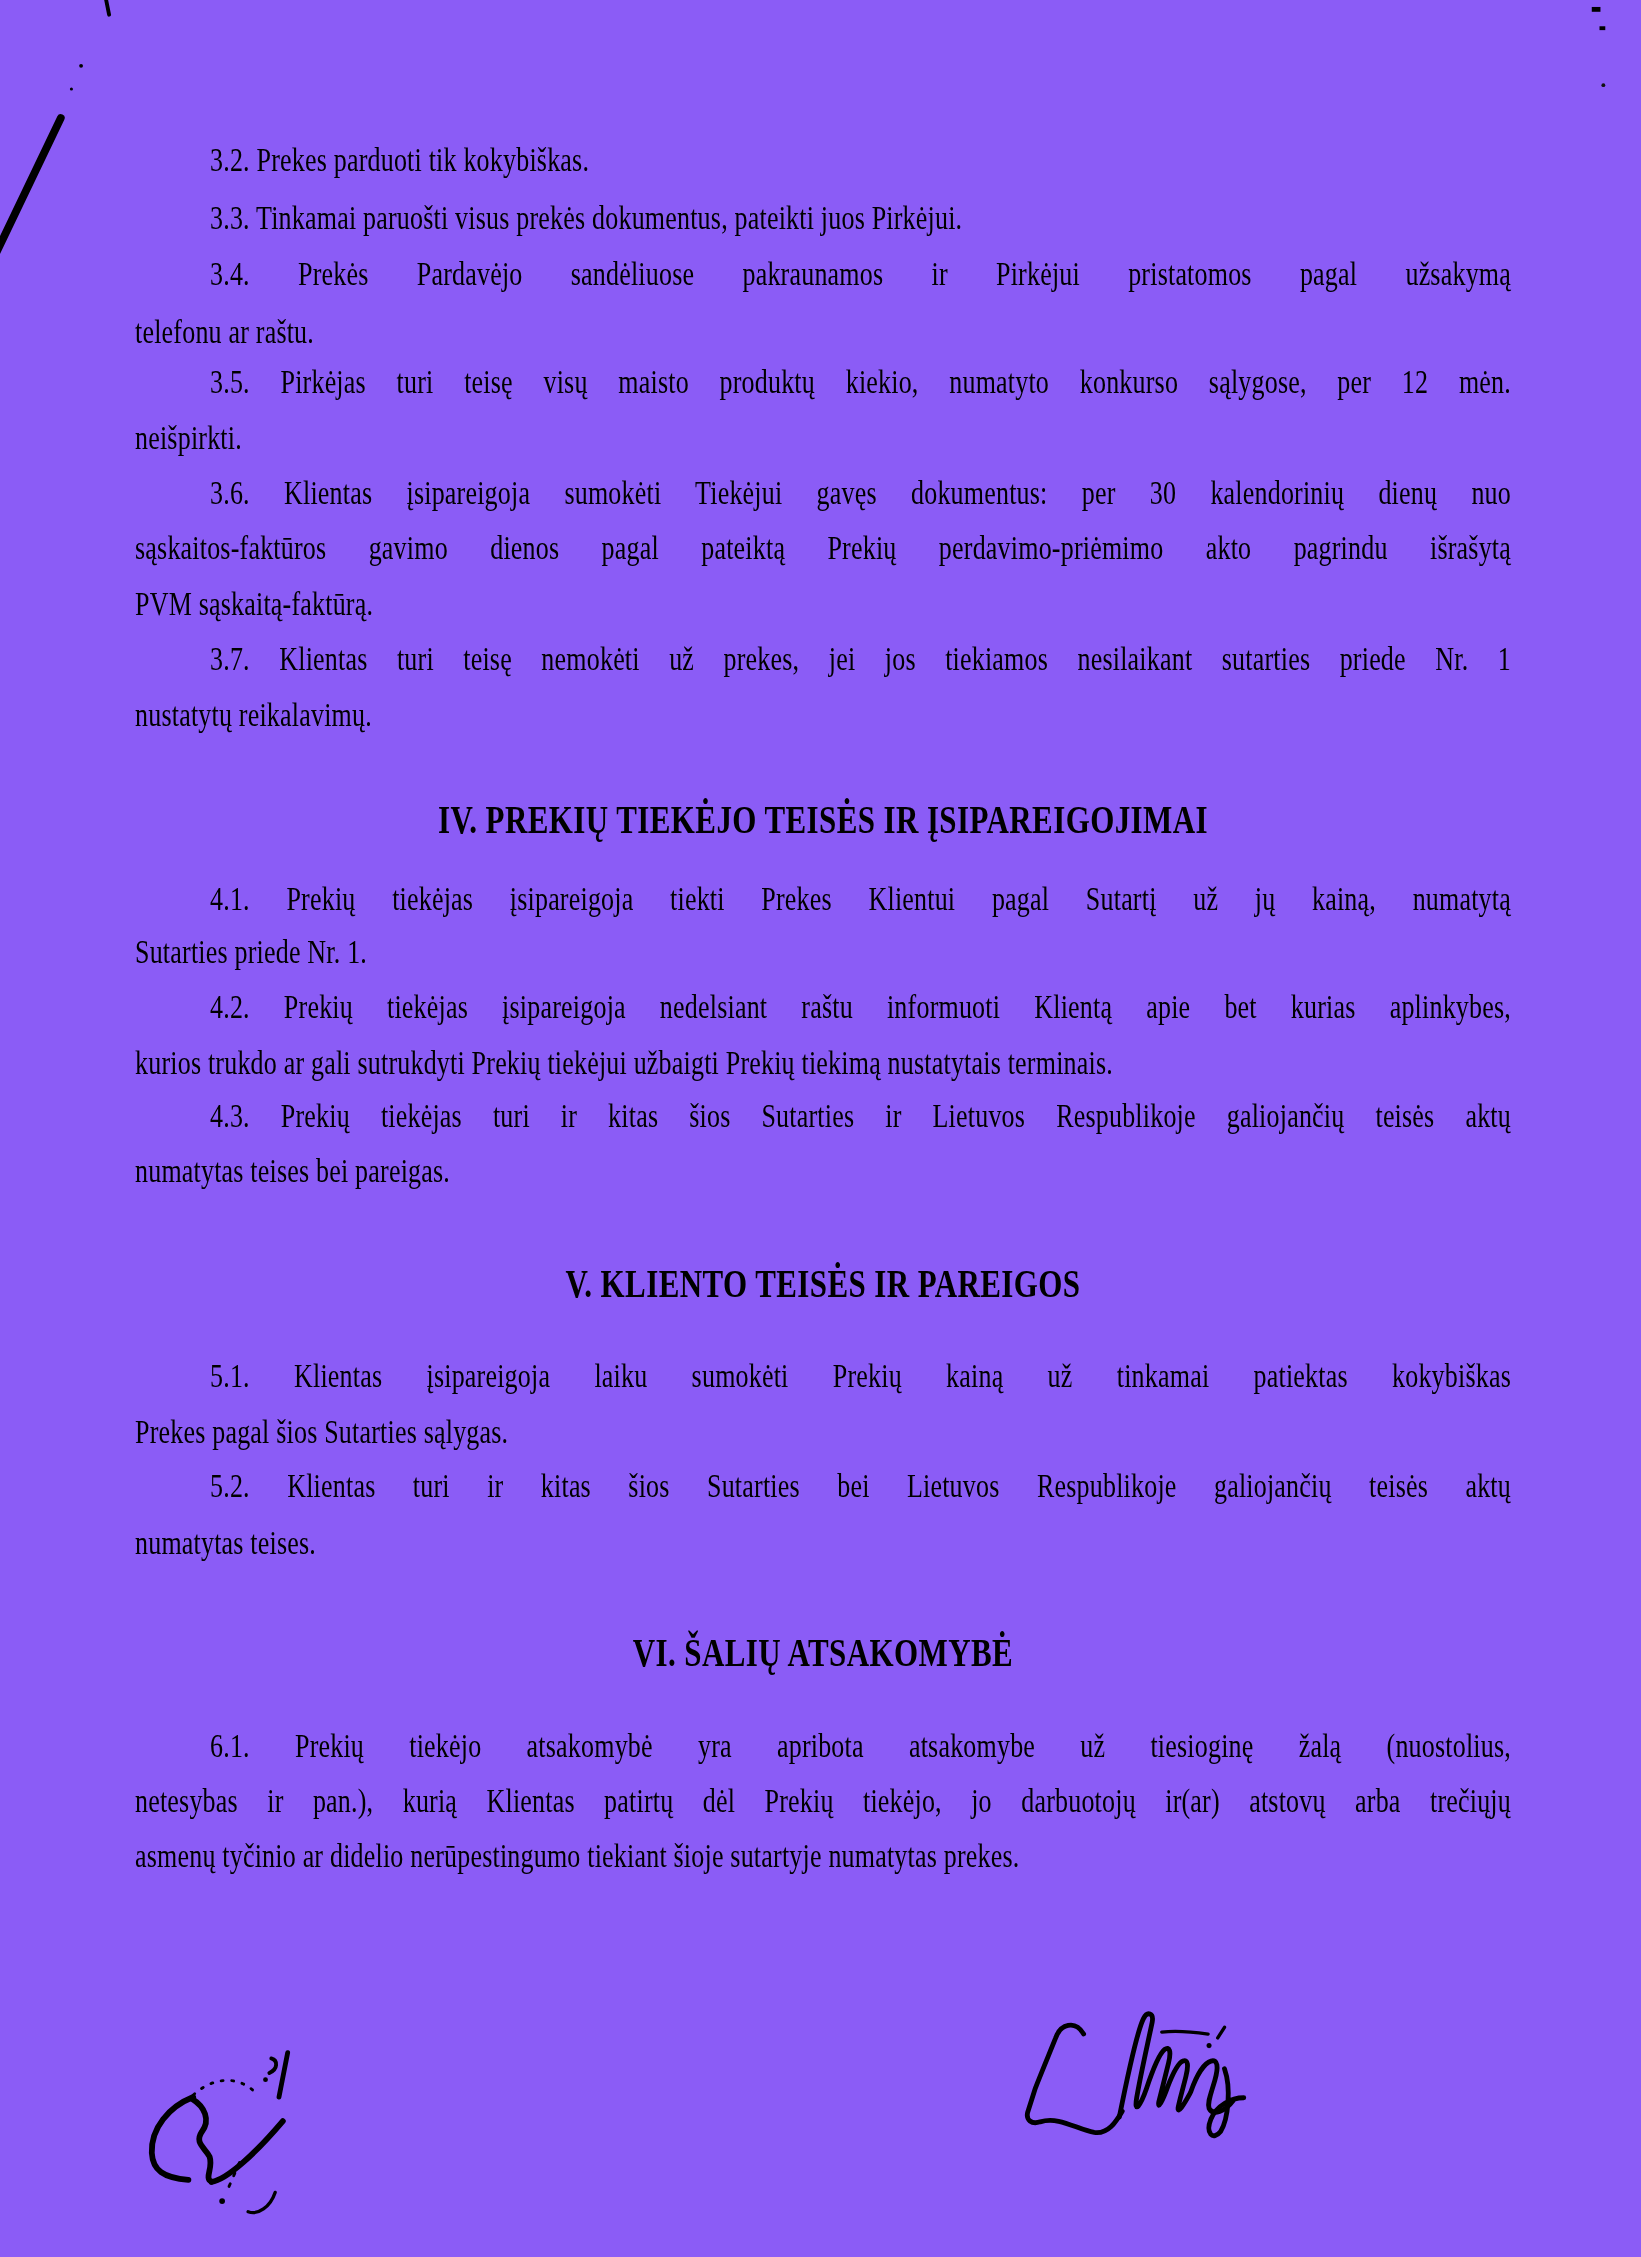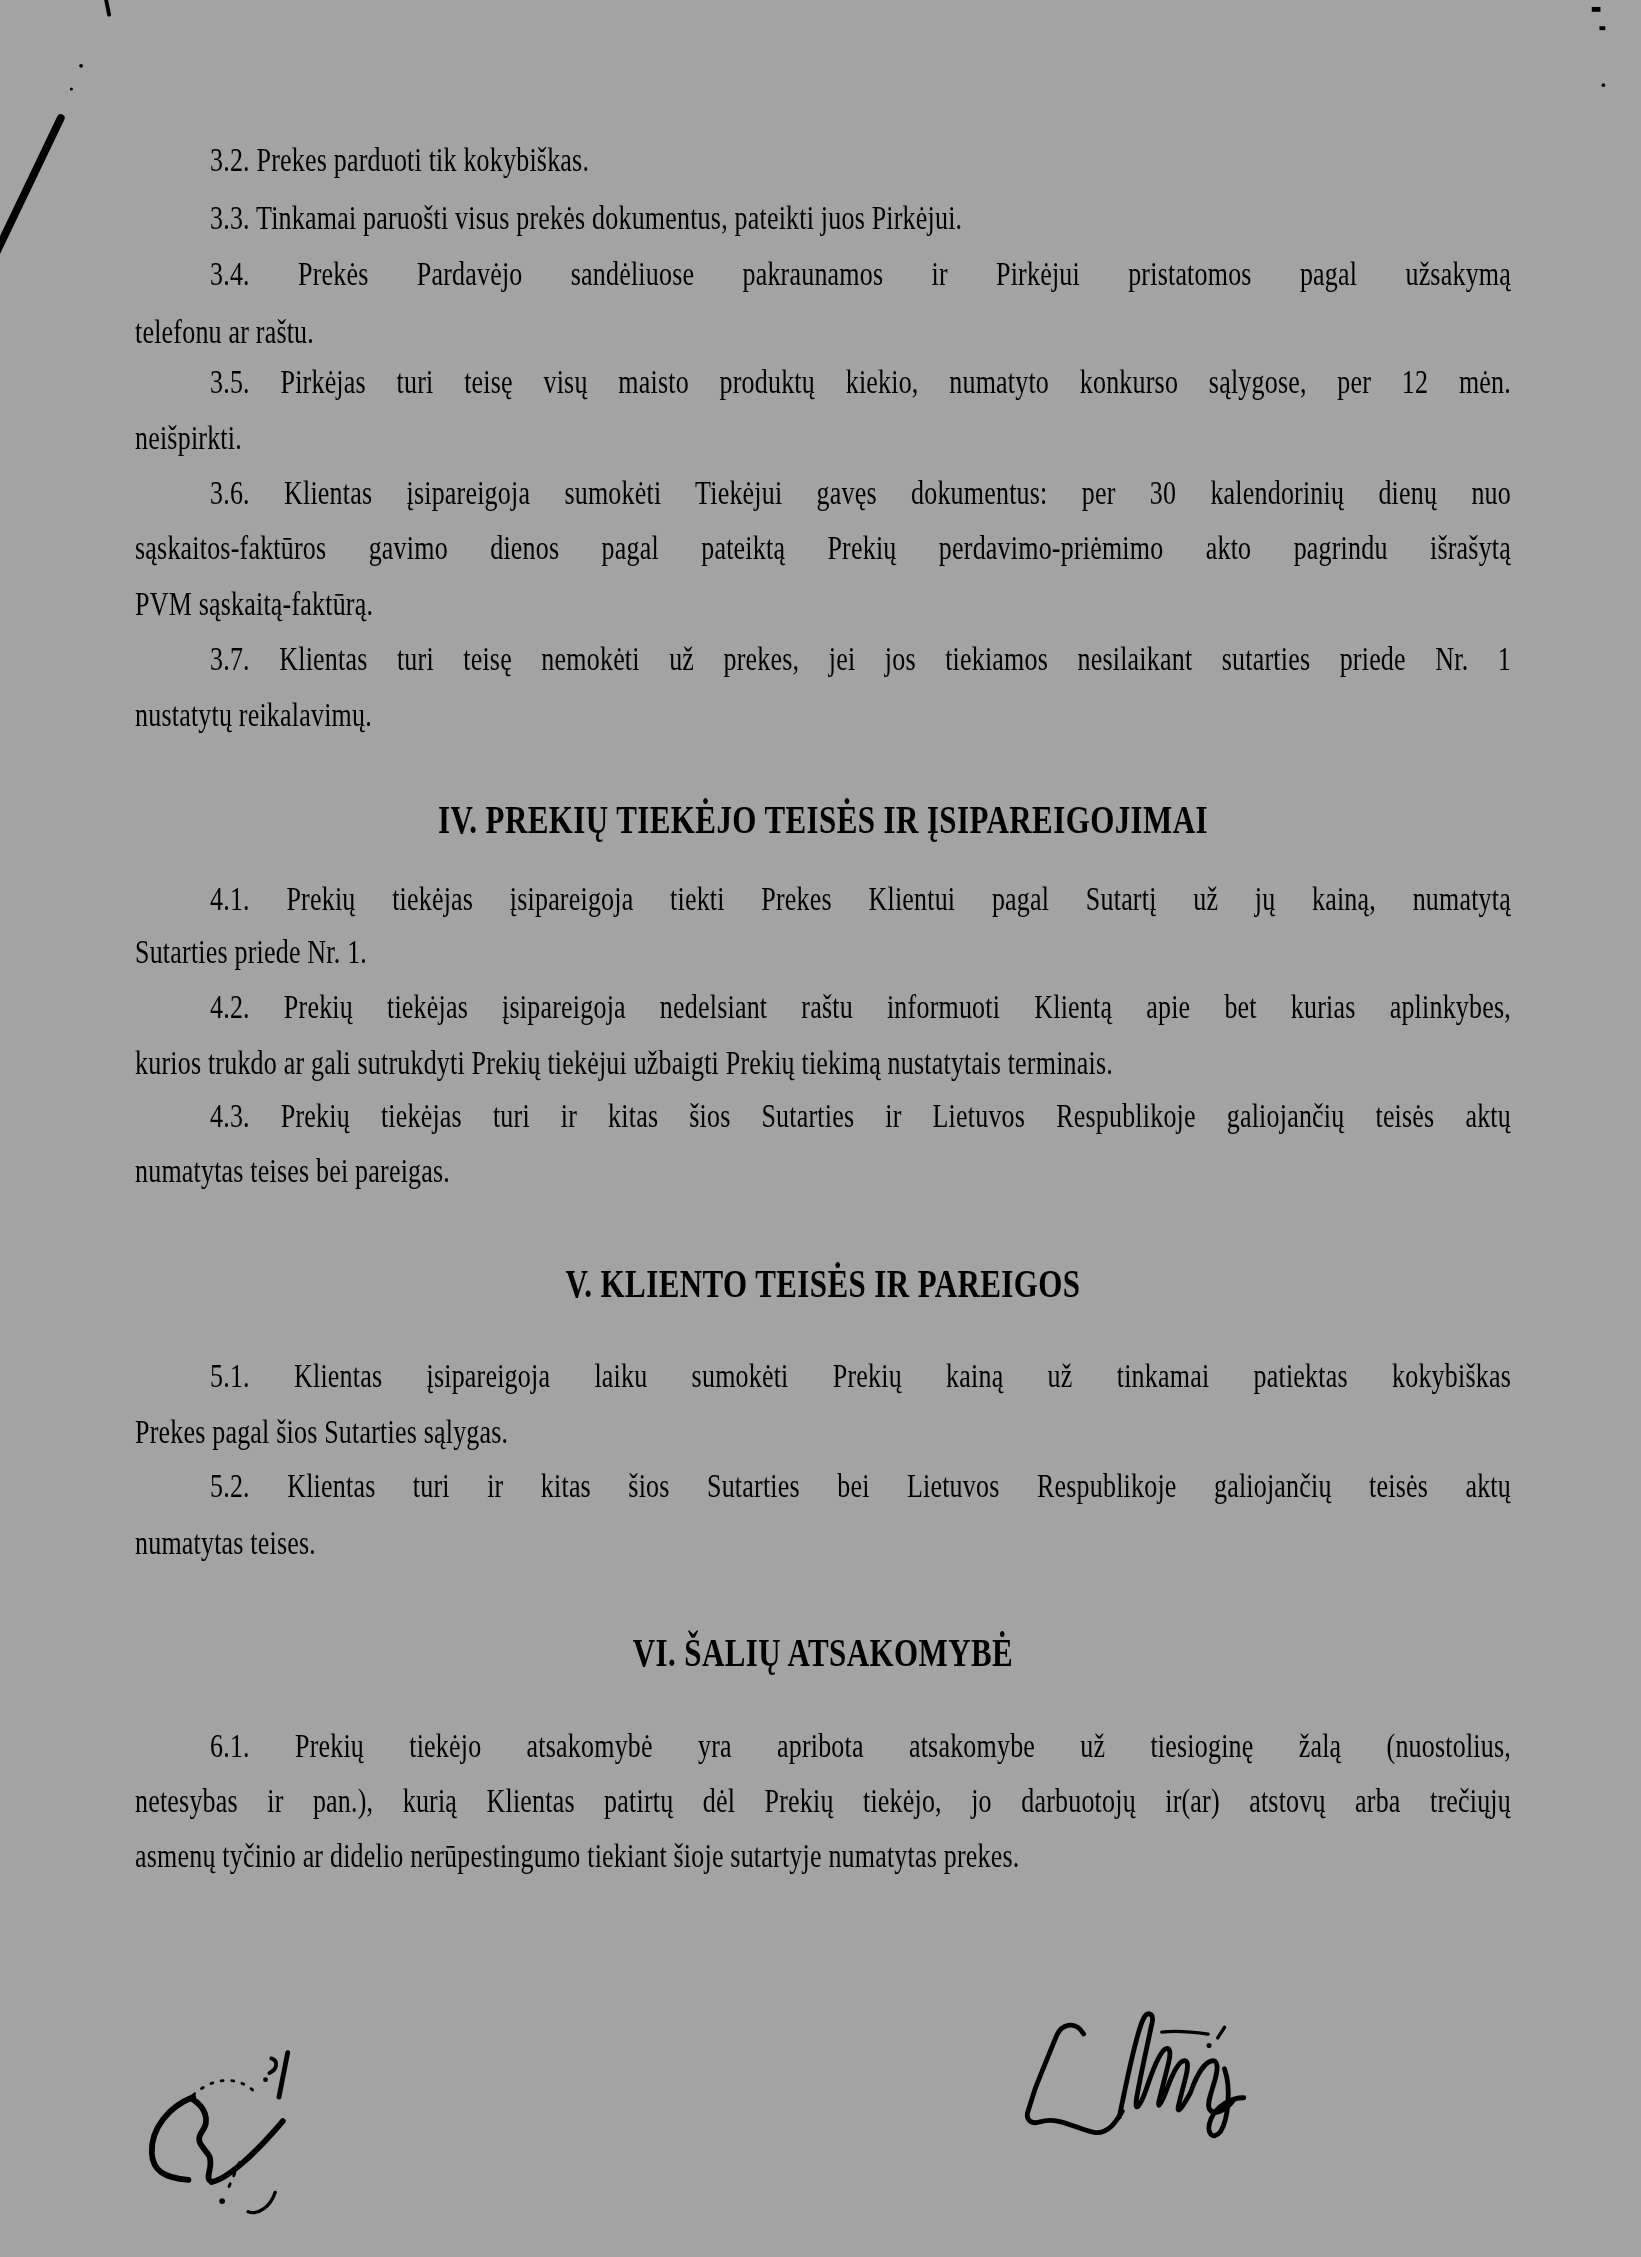--- a/index.html
+++ b/index.html
@@ -1,19 +1,19 @@
 <!DOCTYPE html>
 <html><head>
 <meta charset="utf-8">
 <style>
   html,body{margin:0;padding:0;background:#e8e8e8;}
   .page{
     position:relative;
     width:1641px;height:2257px;
-    background:#a3a3a3;
+    background:#8b5cf6;
     font-family:"Liberation Serif","DejaVu Serif",serif;
     color:#000;
     overflow:hidden;
   }
   .line{
     position:absolute;
     font-size:26px;
     line-height:29px;
     white-space:nowrap;
     letter-spacing:0.2px;

